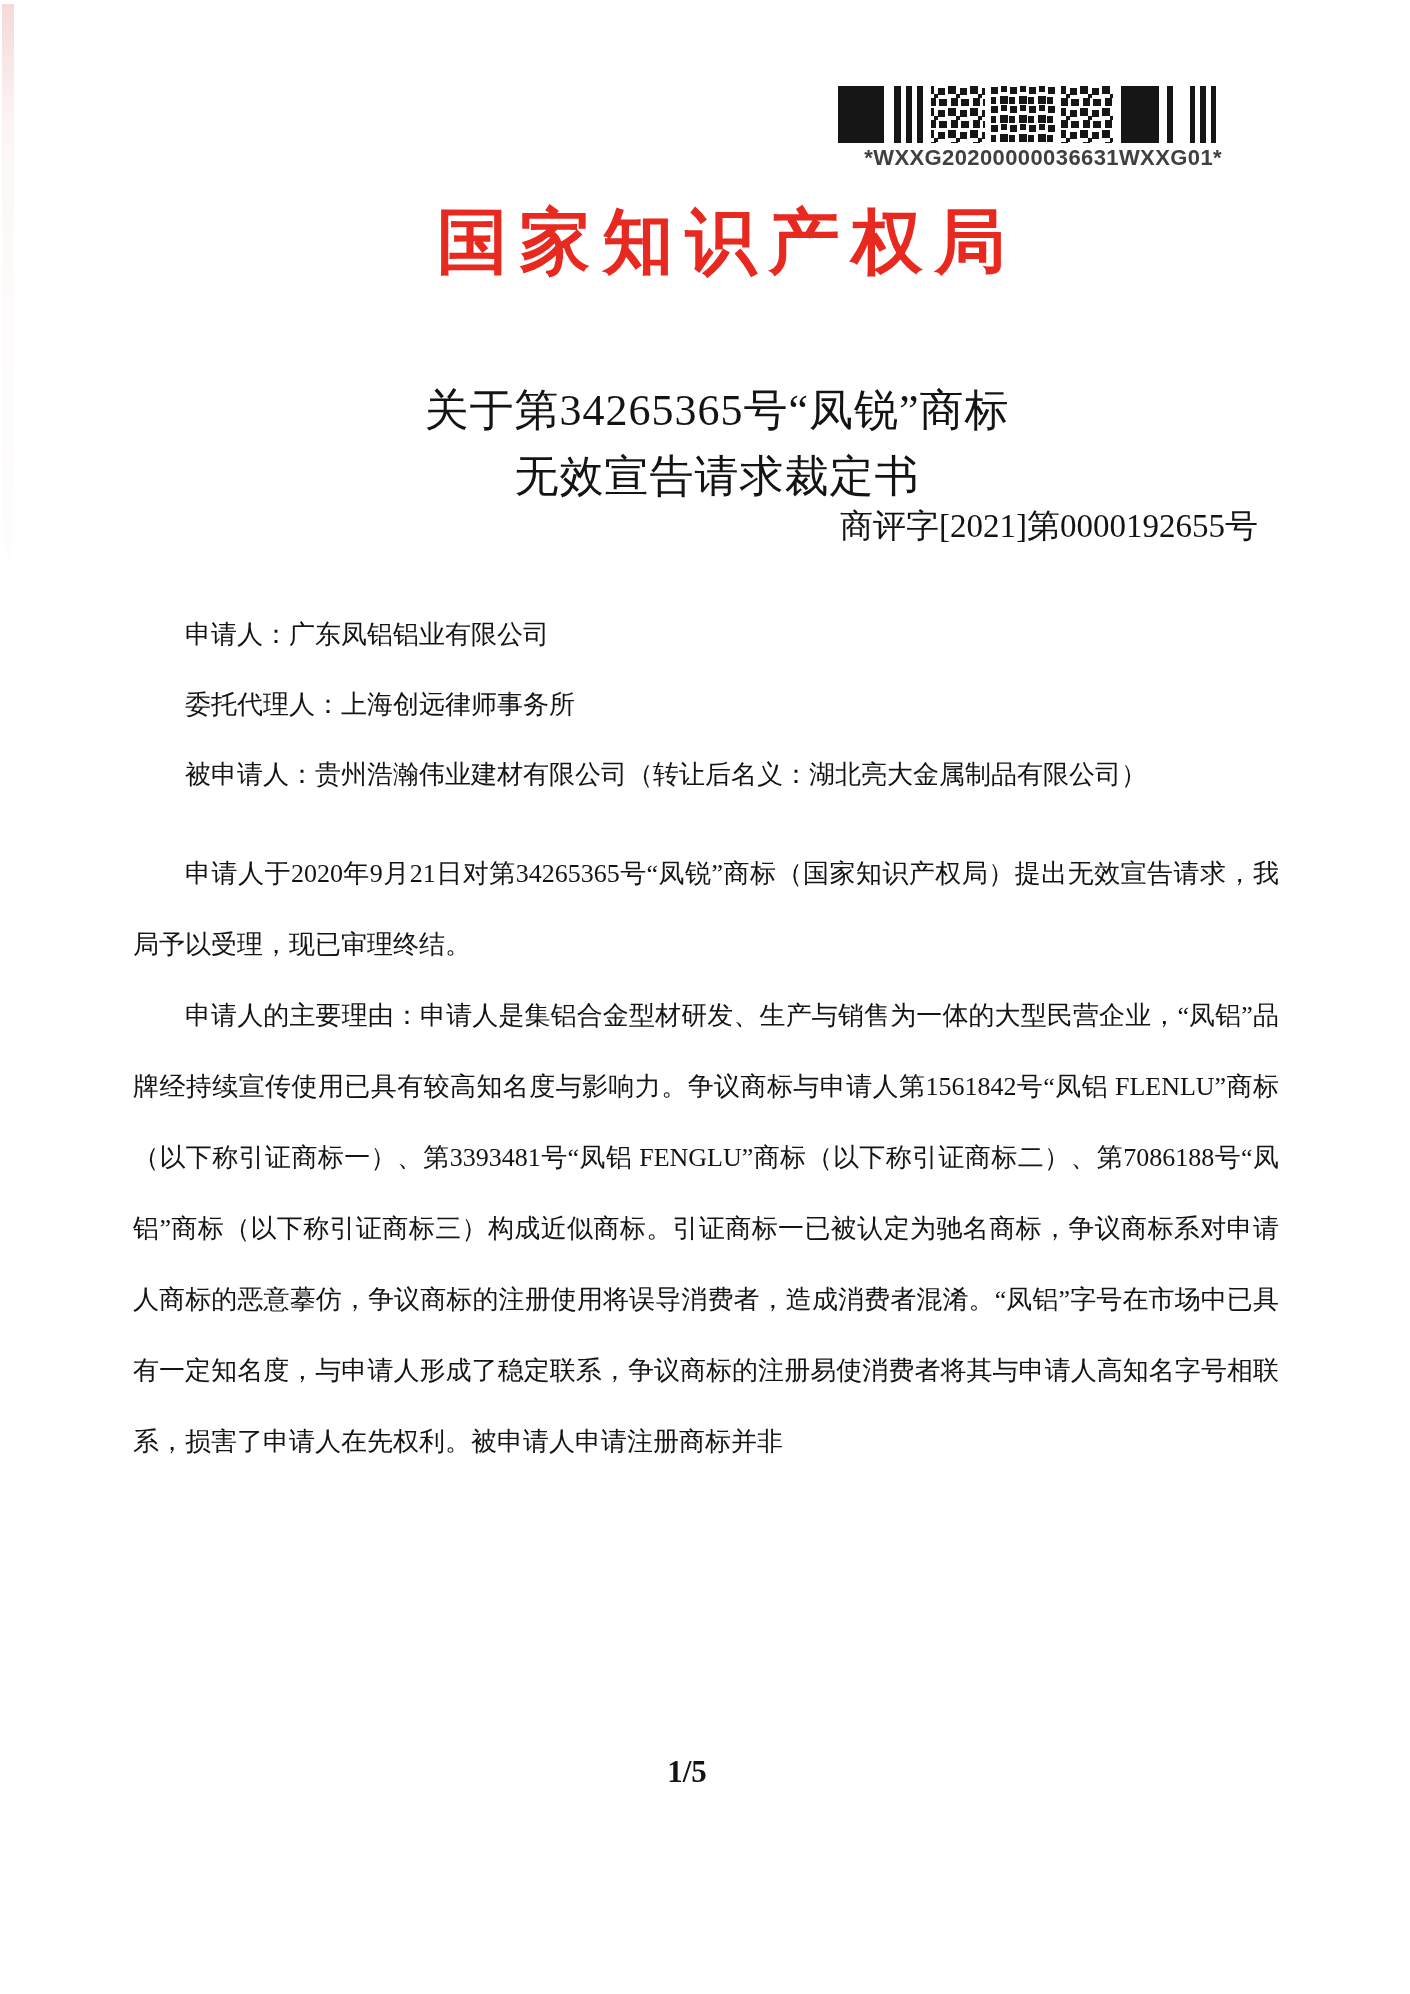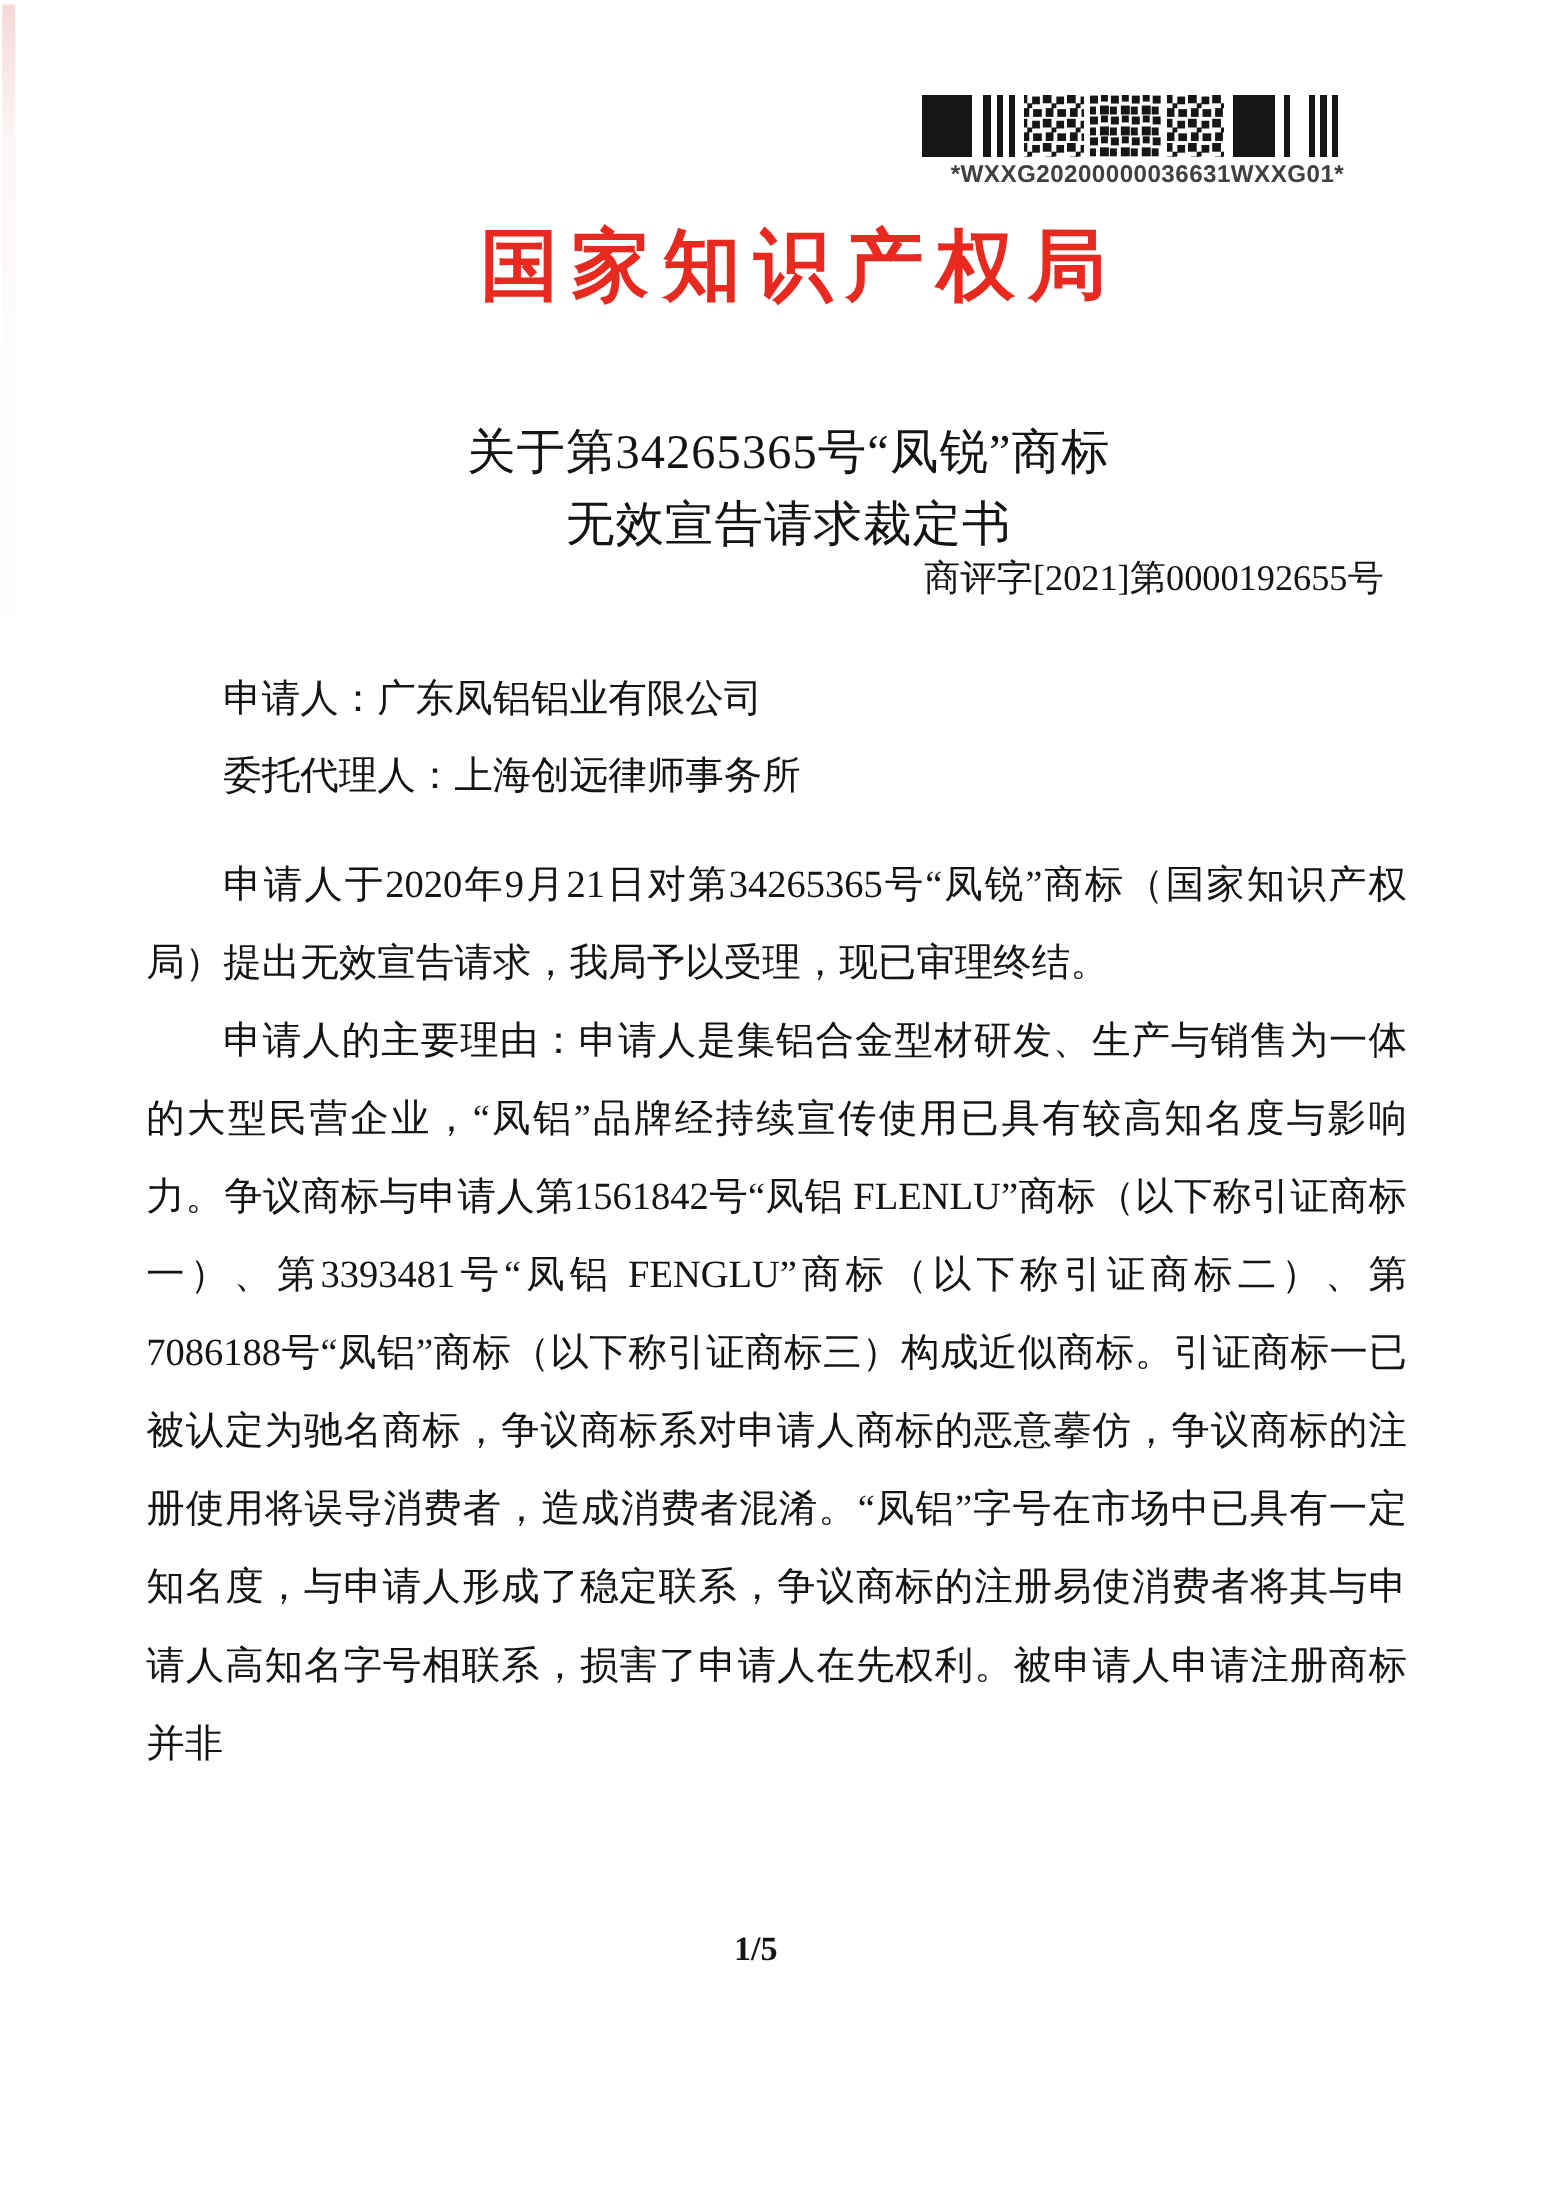--- a/index.html
+++ b/index.html
@@ -88,21 +88,21 @@
     text-align: right;
     font-size: 33px;
     line-height: 40px;
     color: #141414;
   }
   .content {
     position: absolute;
     top: 600px;
     left: 133px;
     width: 1146px;
-    font-size: 35px;
+    font-size: 26px;
     color: #141414;
   }
   .party p {
     margin: 0;
     line-height: 70px;
     text-indent: 2em;
     text-align: justify;
   }
   .paras {
     margin-top: 28px;
@@ -171,20 +171,21 @@
     <div>关于第34265365号“凤锐”商标</div>
     <div>无效宣告请求裁定书</div>
   </div>
 
   <div class="doc-number">商评字[2021]第0000192655号</div>
 
   <div class="content">
     <div class="party">
       <p>申请人：广东凤铝铝业有限公司</p>
       <p>委托代理人：上海创远律师事务所</p>
+      <p>被申请人：贵州浩瀚伟业建材有限公司（转让后名义：湖北亮大金属制品有限公司）</p>
     </div>
     <div class="paras">
       <p>申请人于2020年9月21日对第34265365号“凤锐”商标（国家知识产权局）提出无效宣告请求，我局予以受理，现已审理终结。</p>
       <p>申请人的主要理由：申请人是集铝合金型材研发、生产与销售为一体的大型民营企业，“凤铝”品牌经持续宣传使用已具有较高知名度与影响力。争议商标与申请人第1561842号“凤铝 FLENLU”商标（以下称引证商标一）、第3393481号“凤铝 FENGLU”商标（以下称引证商标二）、第7086188号“凤铝”商标（以下称引证商标三）构成近似商标。引证商标一已被认定为驰名商标，争议商标系对申请人商标的恶意摹仿，争议商标的注册使用将误导消费者，造成消费者混淆。“凤铝”字号在市场中已具有一定知名度，与申请人形成了稳定联系，争议商标的注册易使消费者将其与申请人高知名字号相联系，损害了申请人在先权利。被申请人申请注册商标并非</p>
     </div>
   </div>
 
   <div class="page-number">1/5</div>
 
 </div>

